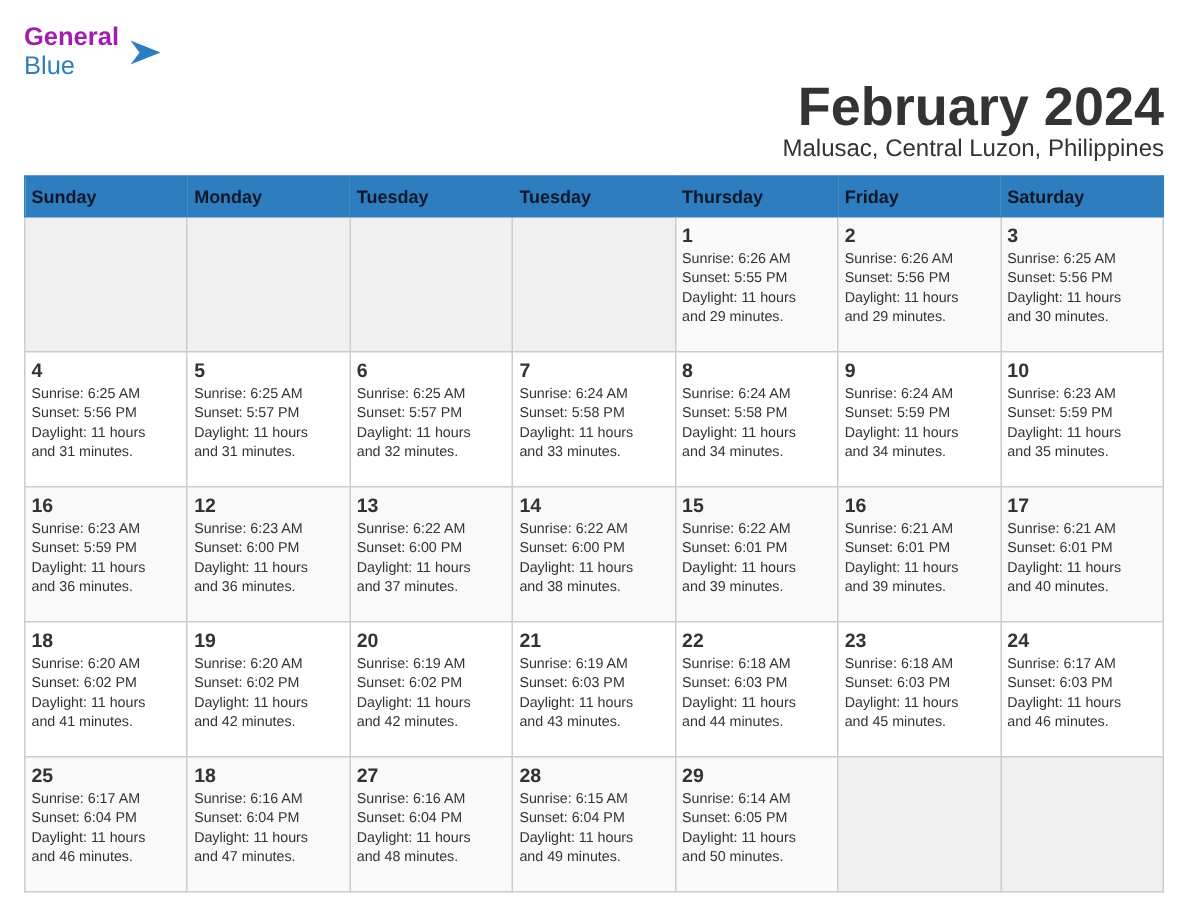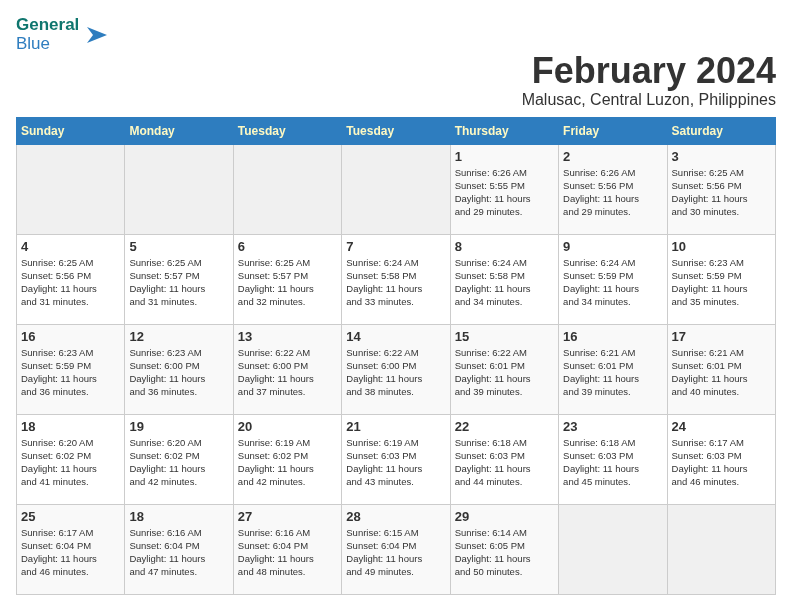--- a/index.html
+++ b/index.html
@@ -35,21 +35,21 @@
       font-size: 16px;
       color: #333;
     }
     table {
       width: 100%;
       border-collapse: collapse;
       margin-top: 8px;
     }
     thead th {
       background-color: #2e7dbf;
-      color: #fef9c3;
+      color: #0f172a;
       font-size: 12px;
       font-weight: bold;
       padding: 6px 4px;
       border: 1px solid #2e7dbf;
       text-align: left;
     }
     tbody td {
       border: 1px solid #ccc;
       vertical-align: top;
       padding: 4px;
@@ -80,21 +80,21 @@
     .empty-cell {
       background-color: #f0f0f0 !important;
     }
   </style>
 </head>
 <body>
 
 <div class="header-top">
   <div class="logo">
   <div style="display:flex;flex-direction:column;line-height:1.1;">
-    <span style="font-size:17px;font-weight:bold;color:#333;"><span style="color:#0f766e">General</span></span>
+    <span style="font-size:17px;font-weight:bold;color:#333;"><span style="color:#a21caf">General</span></span>
     <span style="font-size:17px;font-weight:normal;color:#2e7dbf;">Blue</span>
   </div>
   <svg width="28" height="28" viewBox="0 0 28 28">
     <polygon points="4,6 24,14 4,22 10,14" fill="#2e7dbf"></polygon>
   </svg>
 </div>
   <div class="title-block">
     <div class="month-title">February 2024</div>
     <div class="location-title">Malusac, Central Luzon, Philippines</div>
   </div>

